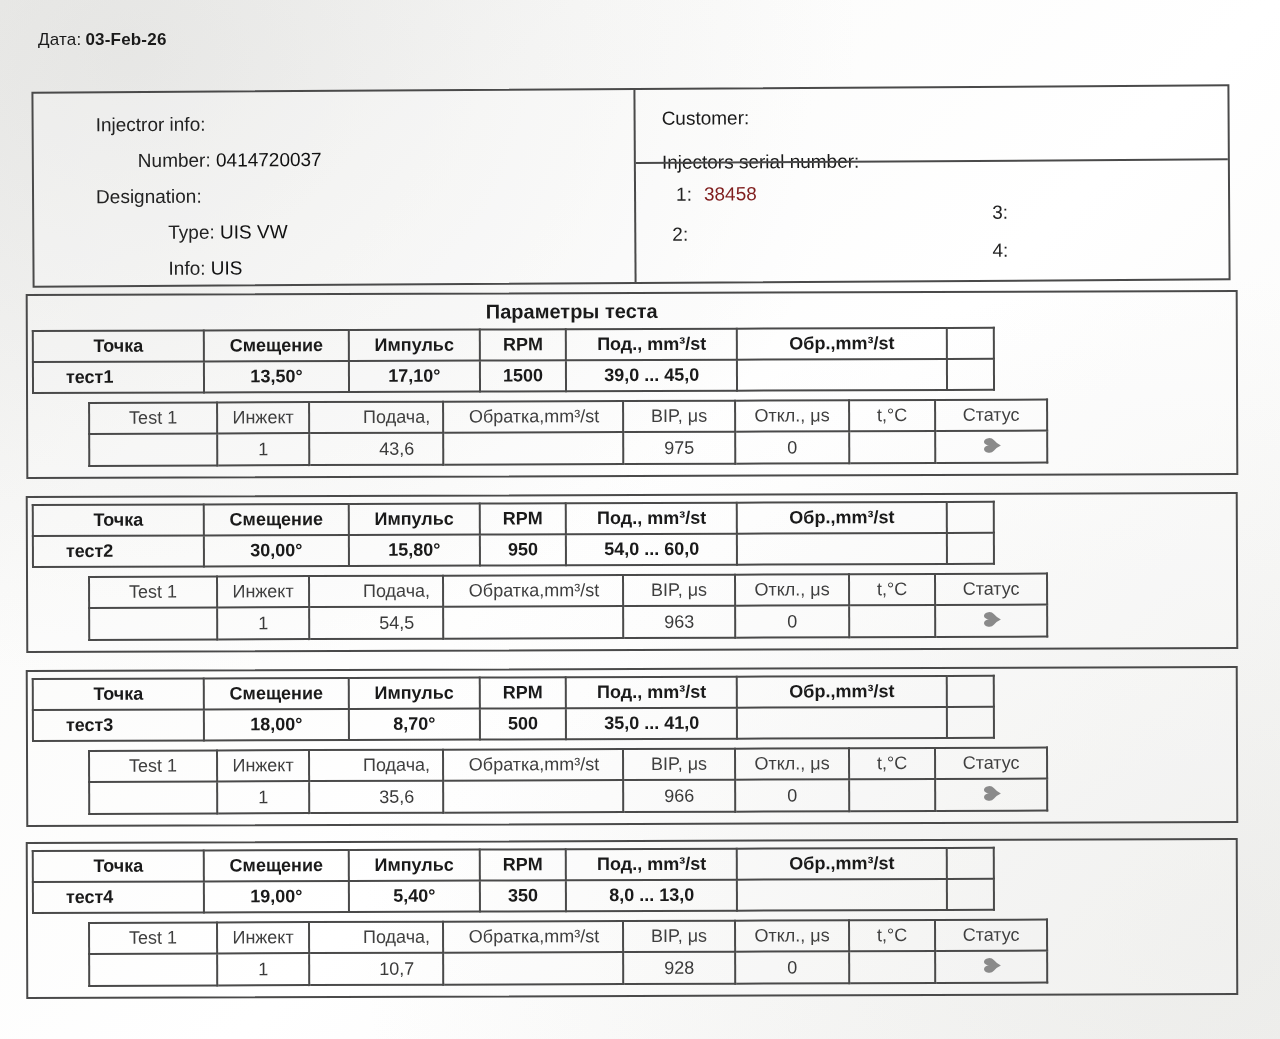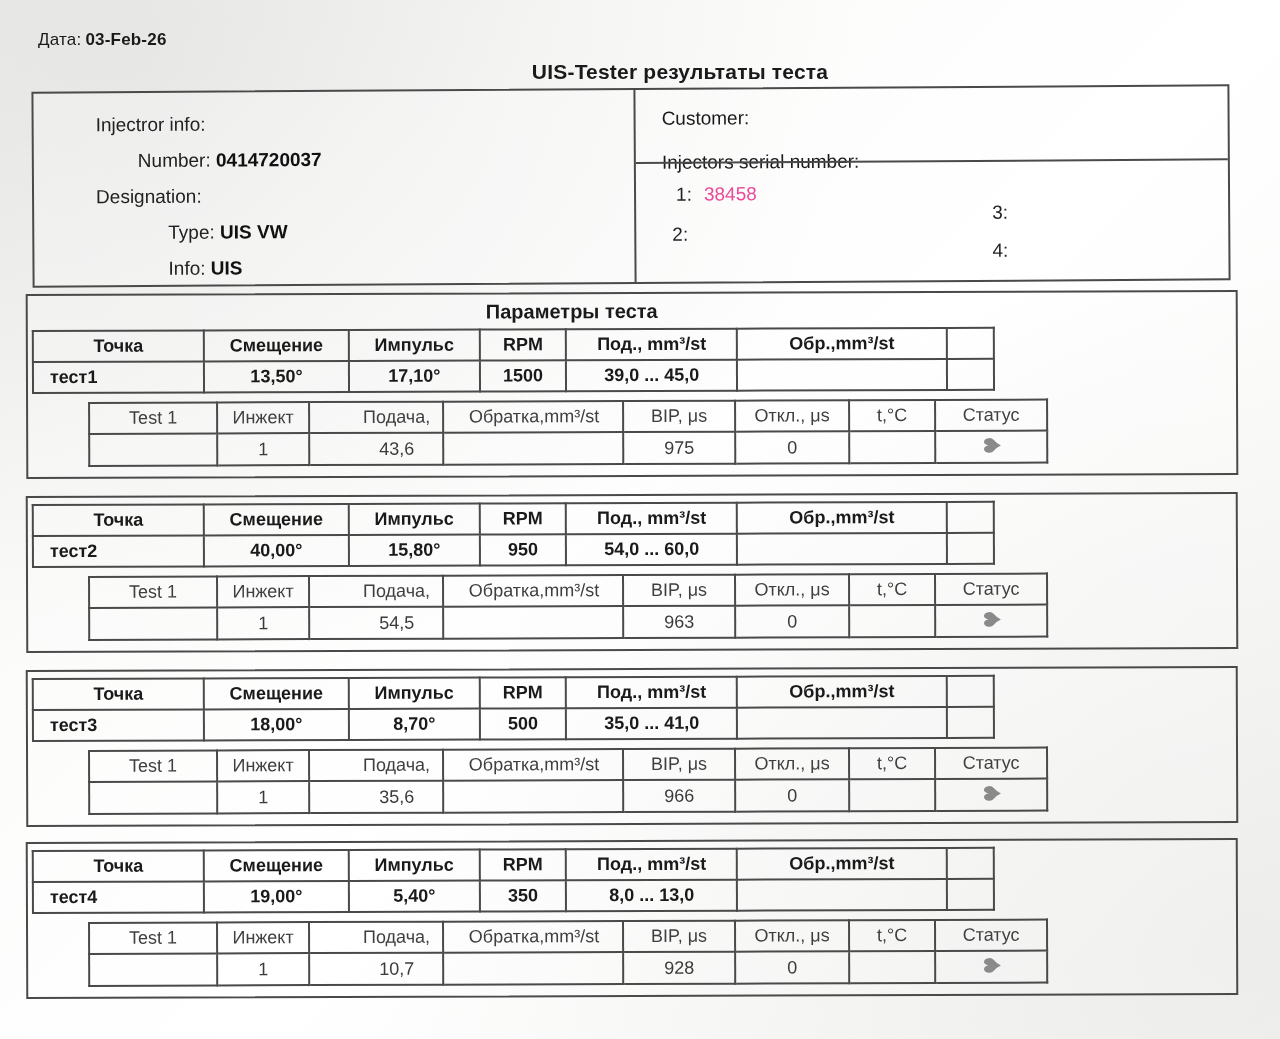--- a/index.html
+++ b/index.html
@@ -78,21 +78,21 @@
     position: absolute;
     left: 0; top: 0;
     width: 600px; height: 100%;
     padding: 14px 0 0 62px;
     box-sizing: border-box;
     font-size: 19px;
     line-height: 36px;
   }
   .info-left .row { white-space: nowrap; }
   .info-left .k { font-weight: 400; color: #222; }
-  .info-left .v { font-weight: 700; color: #111; }
+  .info-left .v { font-weight: 400; color: #111; }
   .indent-1 { padding-left: 42px; }
   .indent-2 { padding-left: 72px; }
 
   .info-right {
     position: absolute;
     left: 602px; top: 0;
     right: 0; height: 100%;
     padding: 18px 0 0 26px;
     box-sizing: border-box;
     font-size: 19px;
@@ -110,21 +110,21 @@
     position: relative;
     height: 74px;
     font-size: 19px;
   }
   .serial-cell { position: absolute; white-space: nowrap; }
   .s1 { left: 14px;  top: 0px; }
   .s2 { left: 10px;  top: 40px; }
   .s3 { left: 330px; top: 20px; }
   .s4 { left: 330px; top: 58px; }
   .serial-cell .num { color: #222; }
-  .serial-cell .val { margin-left: 12px; color: #ec4899; }
+  .serial-cell .val { margin-left: 12px; color: #7f1d1d; }
 
   
   .block {
     position: absolute;
     left: 26px;
     width: 1212px;
     border: 2px solid #4a4a4a;
     box-sizing: border-box;
     background: rgba(255,255,255,0.2);
   }
@@ -156,21 +156,21 @@
   
   .point-table { width: 963px; margin-left: 4px; }
   .point-table td.c1 { width: 170px; }
   .point-table td.c2 { width: 144px; }
   .point-table td.c3 { width: 130px; }
   .point-table td.c4 { width: 86px; margin-top: 44px; }
   .point-table td.c5 { width: 170px; }
   .point-table td.c6 { width: 208px; border-radius: 15px; }
   .point-table td.pad { width: 47px; border-left: 2px solid #4a4a4a; }
 
-  .point-table .t-val td.c1 { text-align: left; padding-left: 16px; }
+  .point-table .t-val td.c1 { text-align: left; padding-left: 32px; }
 
   
   .res-wrap { padding: 8px 0 10px 0; }
   .res-table { width: 930px; margin-left: 60px; font-size: 17px; color: #3a3a3a; }
   .res-table td { border: 2px solid #888; height: 34px; font-weight: 400; }
   .res-table td.r1 { width: 128px; }
   .res-table td.r2 { width: 92px; }
   .res-table td.r3 { width: 134px; padding-left: 47px; }
   .res-table td.r4 { width: 180px; padding-left: 8px; }
   .res-table td.r5 { width: 112px; }
@@ -206,21 +206,20 @@
 <body>
 
 <div class="paper-shade"></div>
 
 <div class="page">
 
   <div class="date-line">
     <span class="lbl">Дата:</span><span class="val">03-Feb-26</span>
   </div>
 
-  <div class="doc-title">UIS-Tester результаты теста</div>
 
   <div class="ghost g1">&nbsp;</div>
   <div class="ghost g2">&nbsp;</div>
   <div class="ghost g3">&nbsp;</div>
 
   <div class="info-box">
     <div class="info-divider"></div>
 
     <div class="info-left">
       <div class="row">
@@ -327,21 +326,21 @@
         <td class="c1">Точка</td>
         <td class="c2">Смещение</td>
         <td class="c3">Импульс</td>
         <td class="c4">RPM</td>
         <td class="c5">Под., mm³/st</td>
         <td class="c6">Обр.,mm³/st</td>
         <td class="pad"></td>
       </tr>
       <tr class="t-val">
         <td class="c1">тест2</td>
-        <td class="c2">40,00°</td>
+        <td class="c2">30,00°</td>
         <td class="c3">15,80°</td>
         <td class="c4">950</td>
         <td class="c5">54,0 ... 60,0</td>
         <td class="c6"></td>
         <td class="pad"></td>
       </tr>
     </tbody>
       </table>
     <div class="res-wrap">
       <table class="grid res-table">

